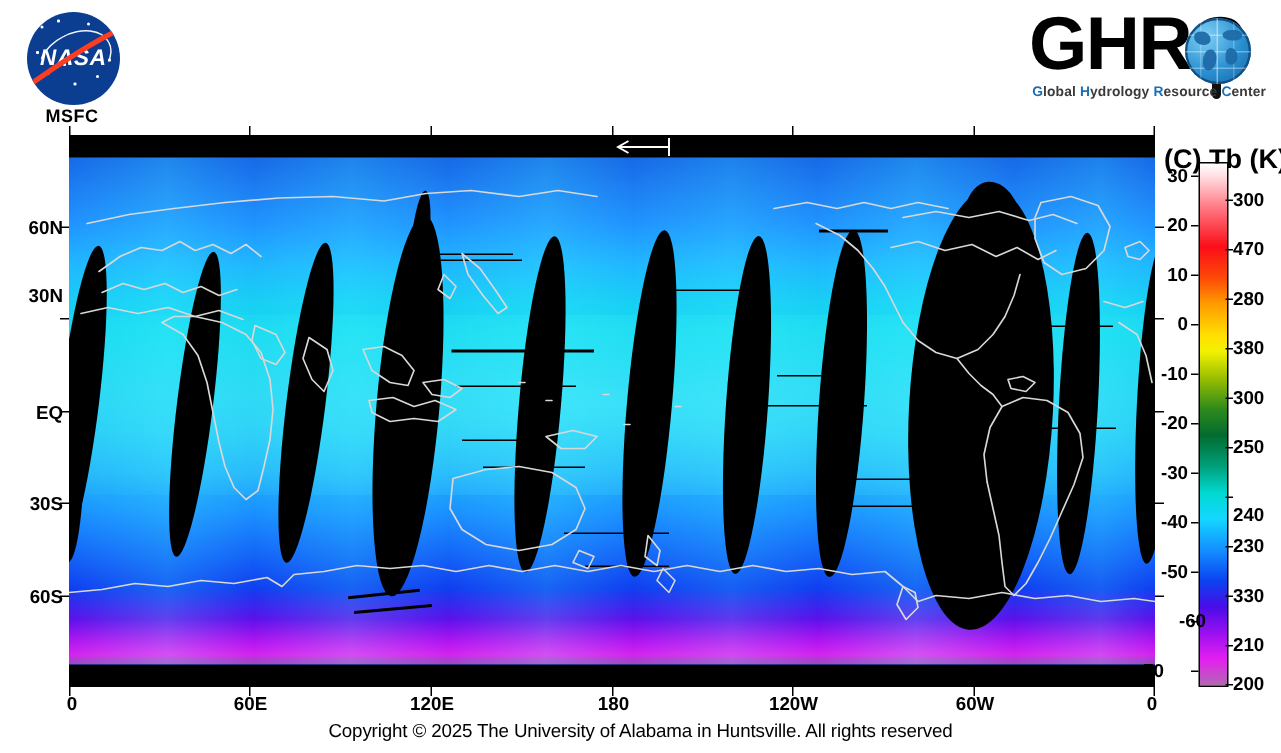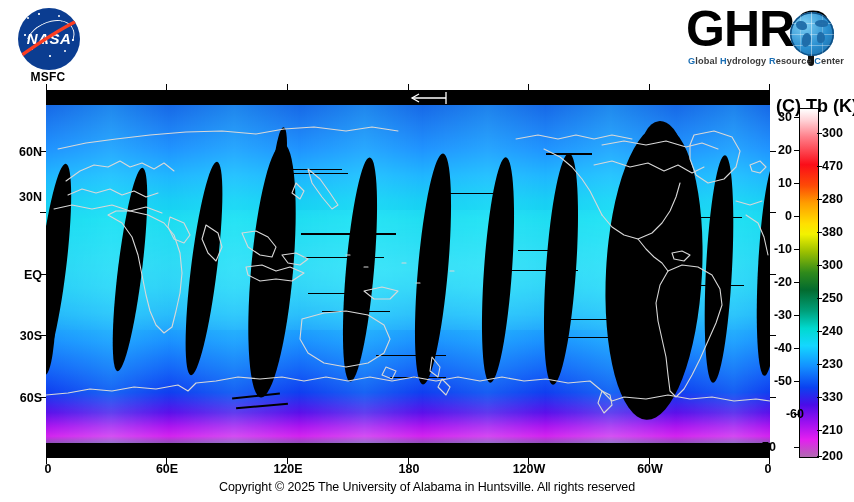--- a/index.html
+++ b/index.html
@@ -384,21 +384,21 @@
     <div class="cb-tick" style="left:41px;top:313px"></div>
     <div class="cb-tick" style="left:41px;top:346px"></div>
     <div class="cb-tick" style="left:41px;top:372px"></div>
 
     <div class="cb-right" style="left:46px;top:49px">300</div>
     <div class="cb-right" style="left:46px;top:82px">470</div>
     <div class="cb-right" style="left:46px;top:115px">280</div>
     <div class="cb-right" style="left:46px;top:148px">380</div>
     <div class="cb-right" style="left:46px;top:181px">300</div>
     <div class="cb-right" style="left:46px;top:214px">250</div>
-    <div class="cb-right" style="left:46px;top:247px">240</div>
+    <div class="cb-right" style="left:46px;top:259px">240</div>
     <div class="cb-right" style="left:46px;top:280px">230</div>
     <div class="cb-right" style="left:46px;top:313px">330</div>
     <div class="cb-right" style="left:46px;top:346px">210</div>
     <div class="cb-right" style="left:46px;top:372px">200</div>
   </div>
 
   <div id="copyright">Copyright © 2025 The University of Alabama in Huntsville.  All rights reserved</div>
 
 </div>
 

